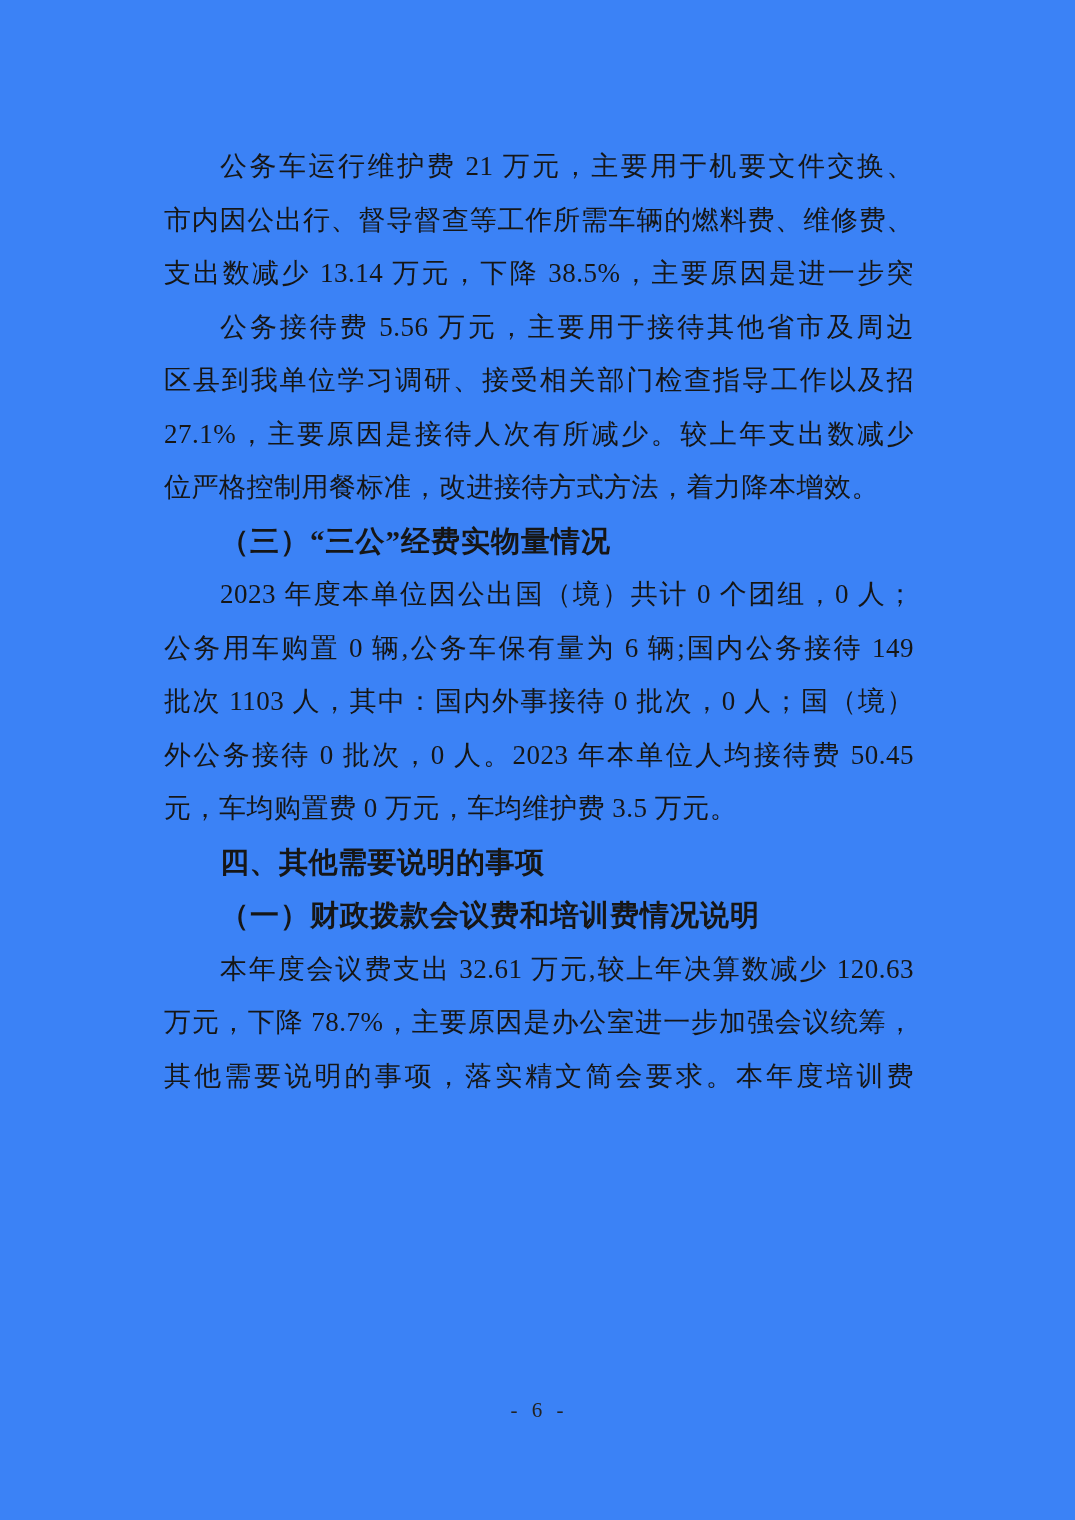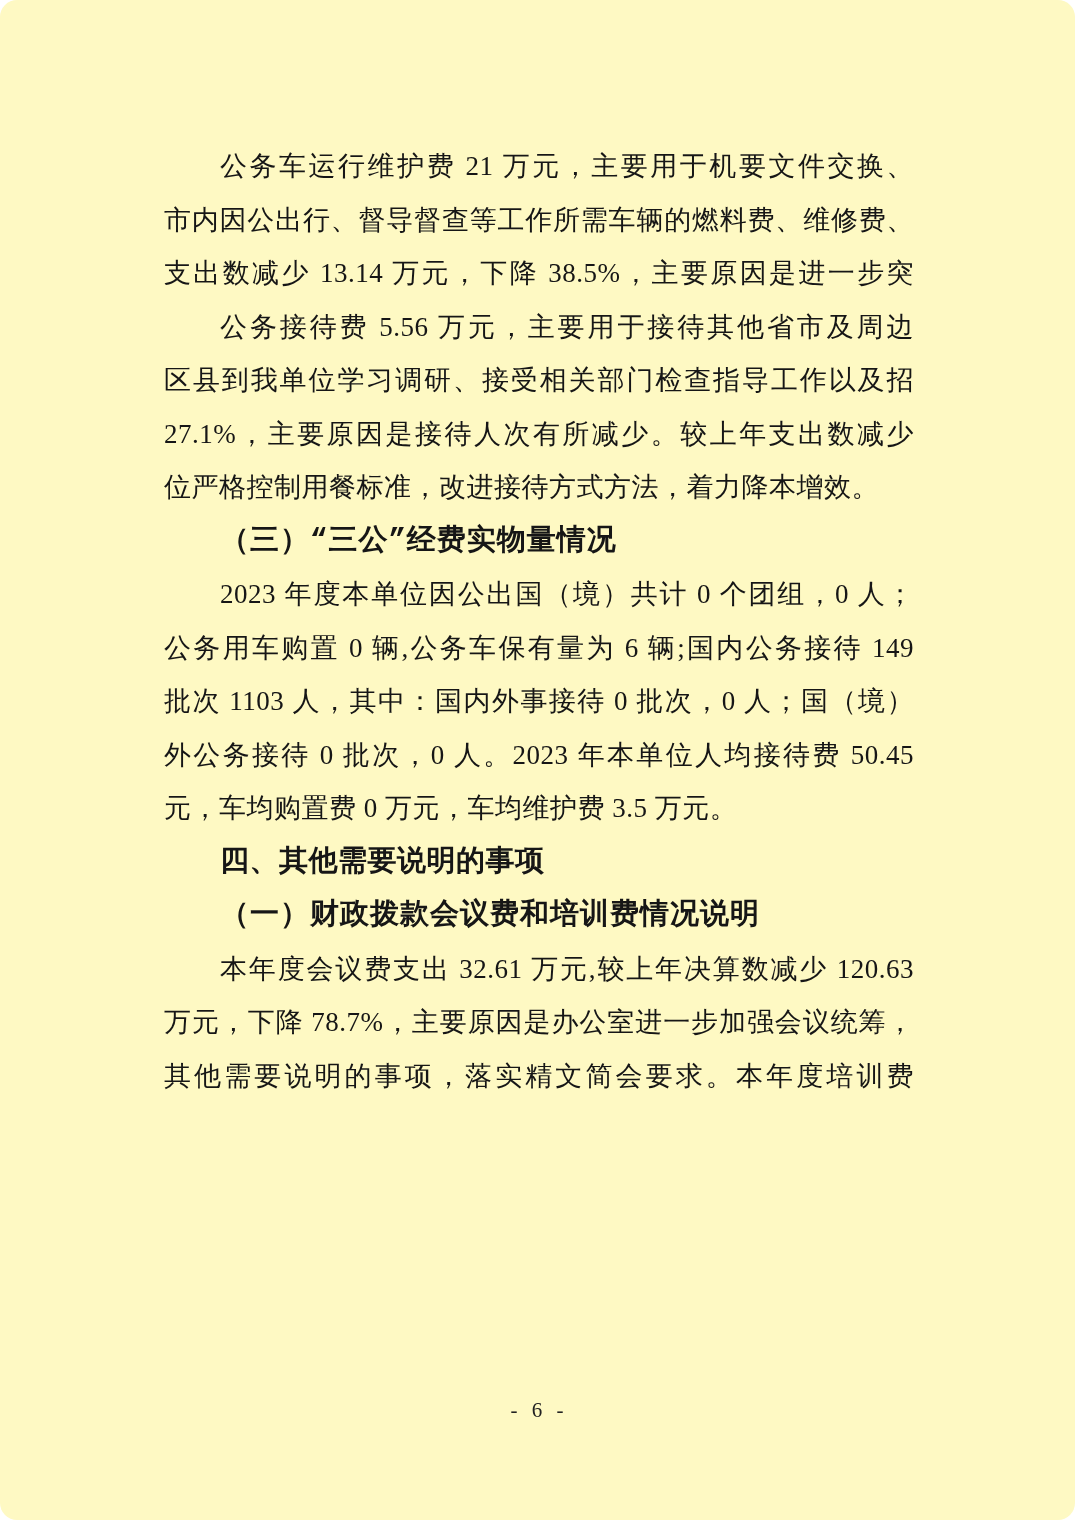--- a/index.html
+++ b/index.html
@@ -8,22 +8,21 @@
     height: 1520px;
     background: #ffffff;
     font-family: "Liberation Serif", "DejaVu Serif", serif;
     color: #161616;
     position: relative;
     overflow: hidden;
   }
   .page {
     position: absolute;
     inset: 0;
-    background: #fef9c3;
-    border-radius: 17px;
+    background: #3b82f6;
   }
   .content {
     position: absolute;
     left: 164px;
     top: 140px;
     width: 750px;
   }
   .para { margin: 0; padding: 0; }
   .line {
     font-size: 27px;
@@ -41,22 +40,22 @@
   .h-kai, .h-hei {
     margin: 0;
     padding: 0;
     font-size: 29px;
     line-height: 53.5px;
     height: 53.5px;
     font-weight: bold;
     text-indent: 56px;
     letter-spacing: 1px;
   }
-  .h-kai { font-family: Liberation Mono, monospace; }
-  .h-hei { font-family: Liberation Mono, monospace; letter-spacing: 0.5px; }
+  .h-kai { font-family: Liberation Serif, serif; }
+  .h-hei { font-family: Liberation Serif, serif; letter-spacing: 0.5px; }
   .footer {
     position: absolute;
     left: 0;
     right: 0;
     top: 1398px;
     text-align: center;
     font-size: 21px;
     color: #222222;
     word-spacing: 7px;
     letter-spacing: 1px;

